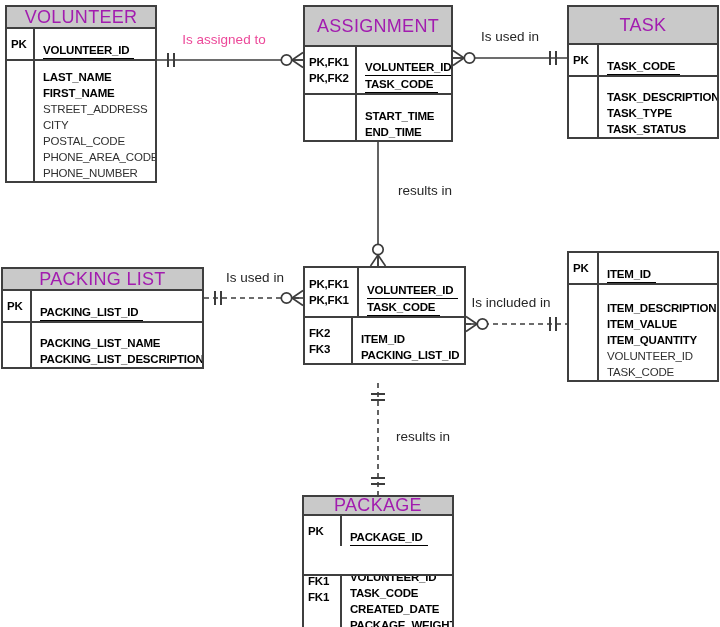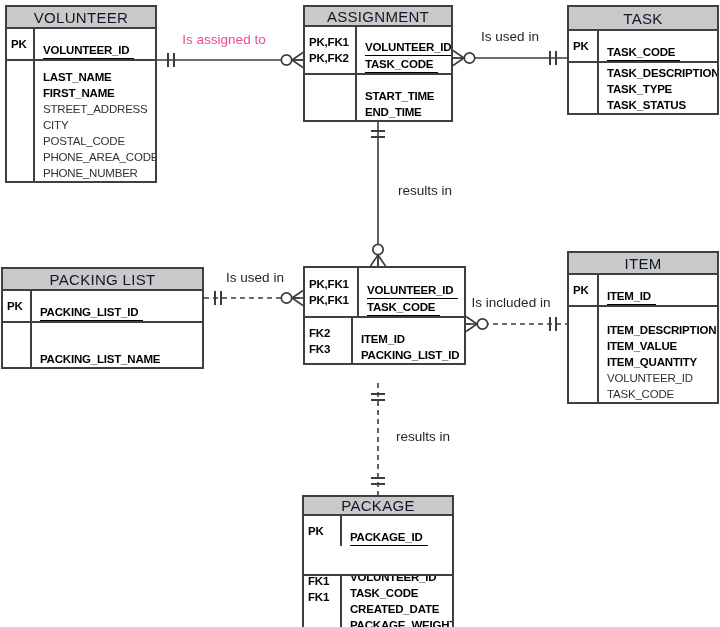--- a/index.html
+++ b/index.html
@@ -25,23 +25,23 @@
     background: #ffffff;
     display: flex;
     flex-direction: column;
   }
   .entity-header {
     box-sizing: border-box;
     border-bottom: 2px solid #a16207;
     display: flex;
     align-items: center;
     justify-content: center;
-    font-size: 15px;
+    font-size: 18px;
     letter-spacing: 0.3px;
-    color: #0f172a;
+    color: #a21caf;
   }
   .entity-section {
     box-sizing: border-box;
     display: flex;
     flex-direction: row;
     align-items: stretch;
   }
   .entity-section.topline {
     border-top: 2px solid #3f3f3f;
   }
@@ -168,21 +168,21 @@
           <div class="attr-name b">FIRST_NAME</div>
           <div class="attr-name">STREET_ADDRESS</div>
           <div class="attr-name">CITY</div>
           <div class="attr-name">POSTAL_CODE</div>
           <div class="attr-name">PHONE_AREA_CODE</div>
           <div class="attr-name">PHONE_NUMBER</div>
         </div>
       </div>
     </div>
     <div class="entity" style="left: 303px; top: 5px; width: 150px; border-color: rgb(63, 63, 63);">
-      <div class="entity-header" style="height: 20px; background: rgb(201, 201, 201); border-color: rgb(63, 63, 63);">ASSIGNMENT</div>
+      <div class="entity-header" style="height: 40px; background: rgb(201, 201, 201); border-color: rgb(63, 63, 63);">ASSIGNMENT</div>
       <div class="entity-section" style="height: 46px; border-color: rgb(63, 63, 63);">
         <div class="key-col" style="width: 52px; border-color: rgb(63, 63, 63);">
           <div class="key-label">PK,FK1</div>
           <div class="key-label">PK,FK2</div>
         </div>
         <div class="attr-col">
           <div class="attr-name b"><span class="u">VOLUNTEER_ID</span></div>
           <div class="attr-name b"><span class="u">TASK_CODE</span></div>
         </div>
       </div>
@@ -191,30 +191,30 @@
           <div class="key-label">&nbsp;</div>
           <div class="key-label">&nbsp;</div>
         </div>
         <div class="attr-col">
           <div class="attr-name b">START_TIME</div>
           <div class="attr-name b">END_TIME</div>
         </div>
       </div>
     </div>
     <div class="entity" style="left: 567px; top: 5px; width: 152px; border-color: rgb(63, 63, 63);">
-      <div class="entity-header" style="height: 24px; background: rgb(201, 201, 201); border-color: rgb(63, 63, 63);">TASK</div>
+      <div class="entity-header" style="height: 38px; background: rgb(201, 201, 201); border-color: rgb(63, 63, 63);">TASK</div>
       <div class="entity-section" style="height: 30px; border-color: rgb(63, 63, 63);">
         <div class="key-col" style="width: 30px; border-color: rgb(63, 63, 63);">
           <div class="key-label">PK</div>
         </div>
         <div class="attr-col">
           <div class="attr-name b"><span class="u">TASK_CODE</span></div>
         </div>
       </div>
-      <div class="entity-section topline" style="height: 52px; border-color: rgb(63, 63, 63);">
+      <div class="entity-section topline" style="height: 62px; border-color: rgb(63, 63, 63);">
         <div class="key-col" style="width: 30px; border-color: rgb(63, 63, 63);">
           <div class="key-label">&nbsp;</div>
           <div class="key-label">&nbsp;</div>
           <div class="key-label">&nbsp;</div>
         </div>
         <div class="attr-col">
           <div class="attr-name b">TASK_DESCRIPTION</div>
           <div class="attr-name b">TASK_TYPE</div>
           <div class="attr-name b">TASK_STATUS</div>
         </div>
@@ -230,20 +230,21 @@
           <div class="attr-name b"><span class="u">PACKING_LIST_ID</span></div>
         </div>
       </div>
       <div class="entity-section topline" style="height: 46px; border-color: rgb(63, 63, 63);">
         <div class="key-col" style="width: 29px; border-color: rgb(63, 63, 63);">
           <div class="key-label">&nbsp;</div>
           <div class="key-label">&nbsp;</div>
         </div>
         <div class="attr-col">
           <div class="attr-name b">PACKING_LIST_NAME</div>
+          <div class="attr-name b">PACKING_LIST_DESCRIPTION</div>
         </div>
       </div>
     </div>
     <div class="entity" style="left: 303px; top: 266px; width: 163px; border-color: rgb(63, 63, 63);">
       <div class="entity-section" style="height: 48px; border-color: rgb(63, 63, 63);">
         <div class="key-col" style="width: 54px; border-color: rgb(63, 63, 63);">
           <div class="key-label">PK,FK1</div>
           <div class="key-label">PK,FK1</div>
         </div>
         <div class="attr-col">
@@ -256,21 +257,20 @@
           <div class="key-label">FK2</div>
           <div class="key-label">FK3</div>
         </div>
         <div class="attr-col">
           <div class="attr-name b">ITEM_ID</div>
           <div class="attr-name b">PACKING_LIST_ID</div>
         </div>
       </div>
     </div>
     <div class="entity" style="left: 567px; top: 251px; width: 152px; border-color: rgb(63, 63, 63);">
-      <div class="entity-header" style="height: 22px; background: rgb(201, 201, 201); border-color: rgb(63, 63, 63);">ITEM</div>
       <div class="entity-section" style="height: 30px; border-color: rgb(63, 63, 63);">
         <div class="key-col" style="width: 30px; border-color: rgb(63, 63, 63);">
           <div class="key-label">PK</div>
         </div>
         <div class="attr-col">
           <div class="attr-name b"><span class="u">ITEM_ID</span></div>
         </div>
       </div>
       <div class="entity-section topline" style="height: 97px; border-color: rgb(63, 63, 63);">
         <div class="key-col" style="width: 30px; border-color: rgb(63, 63, 63);">

